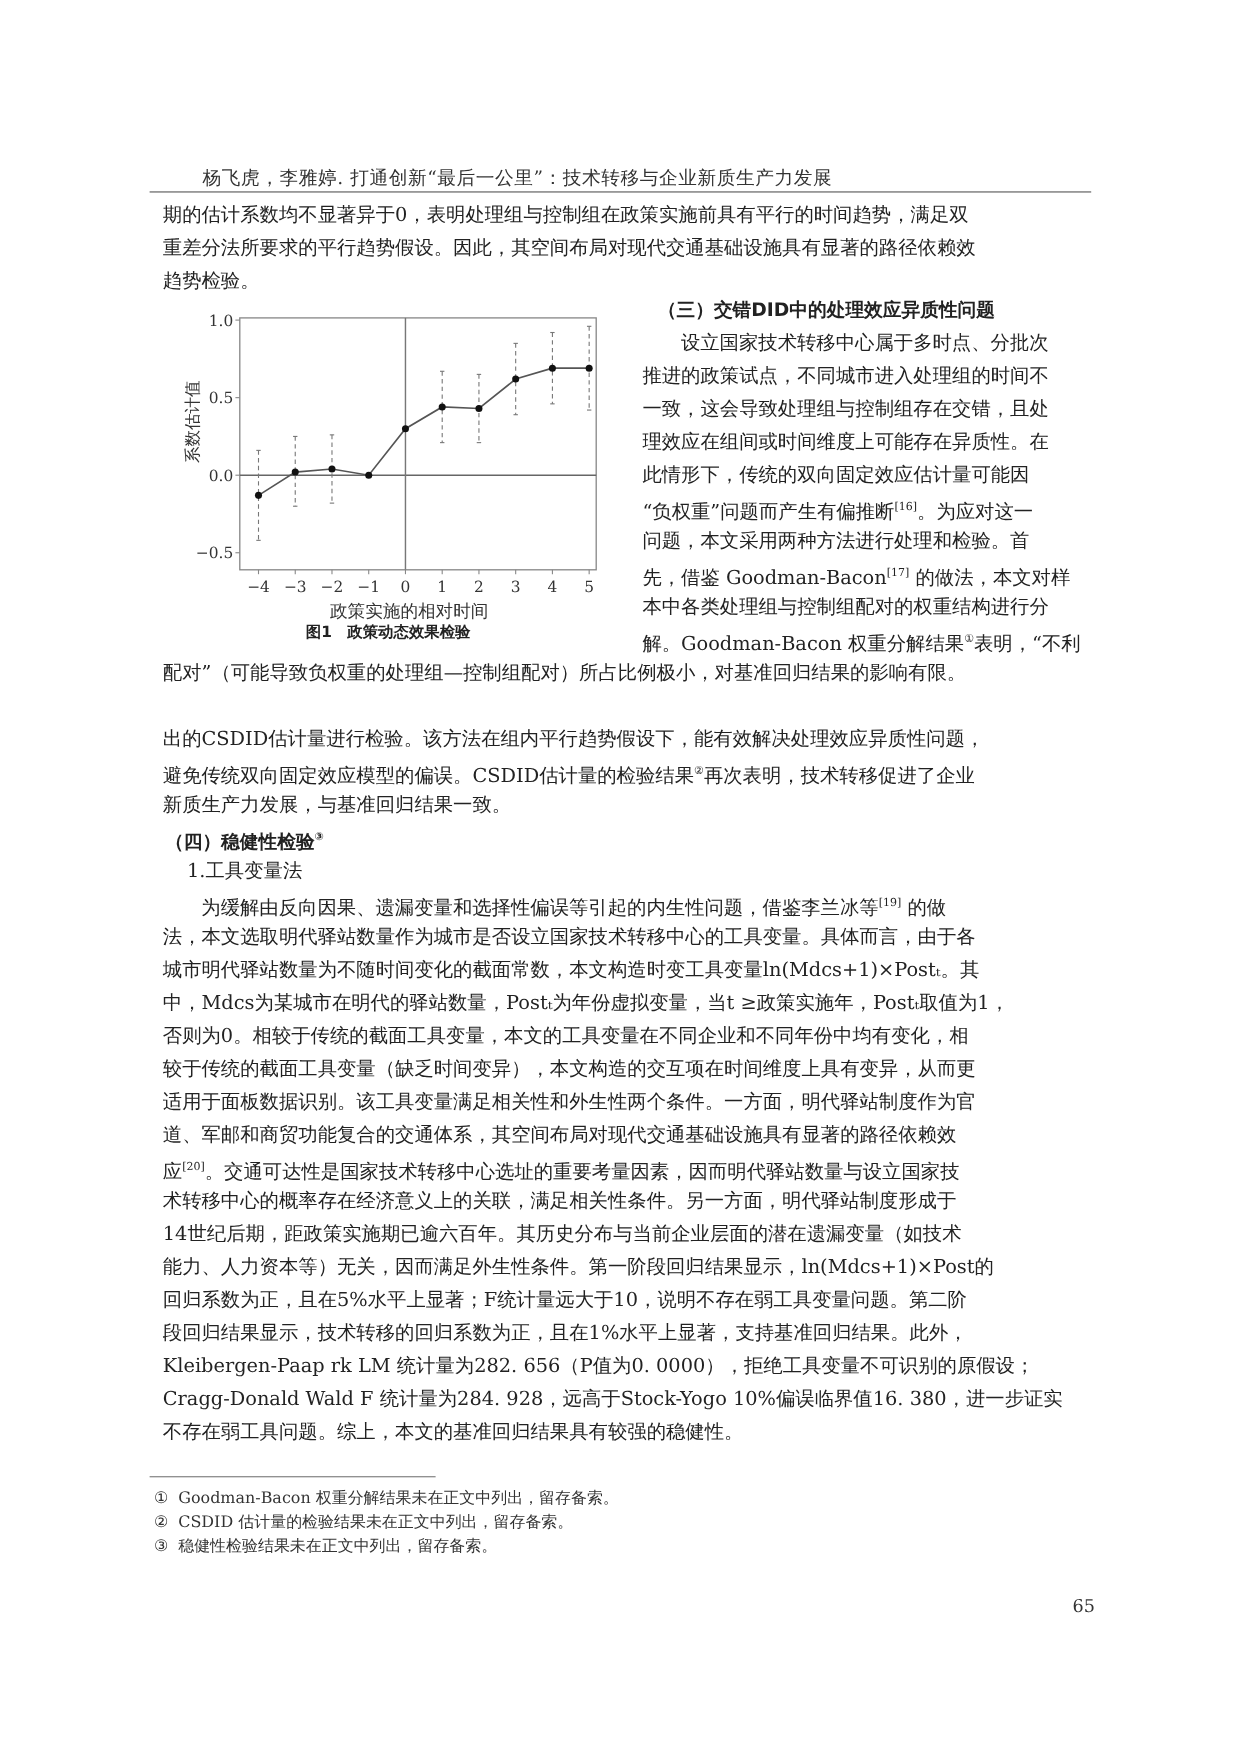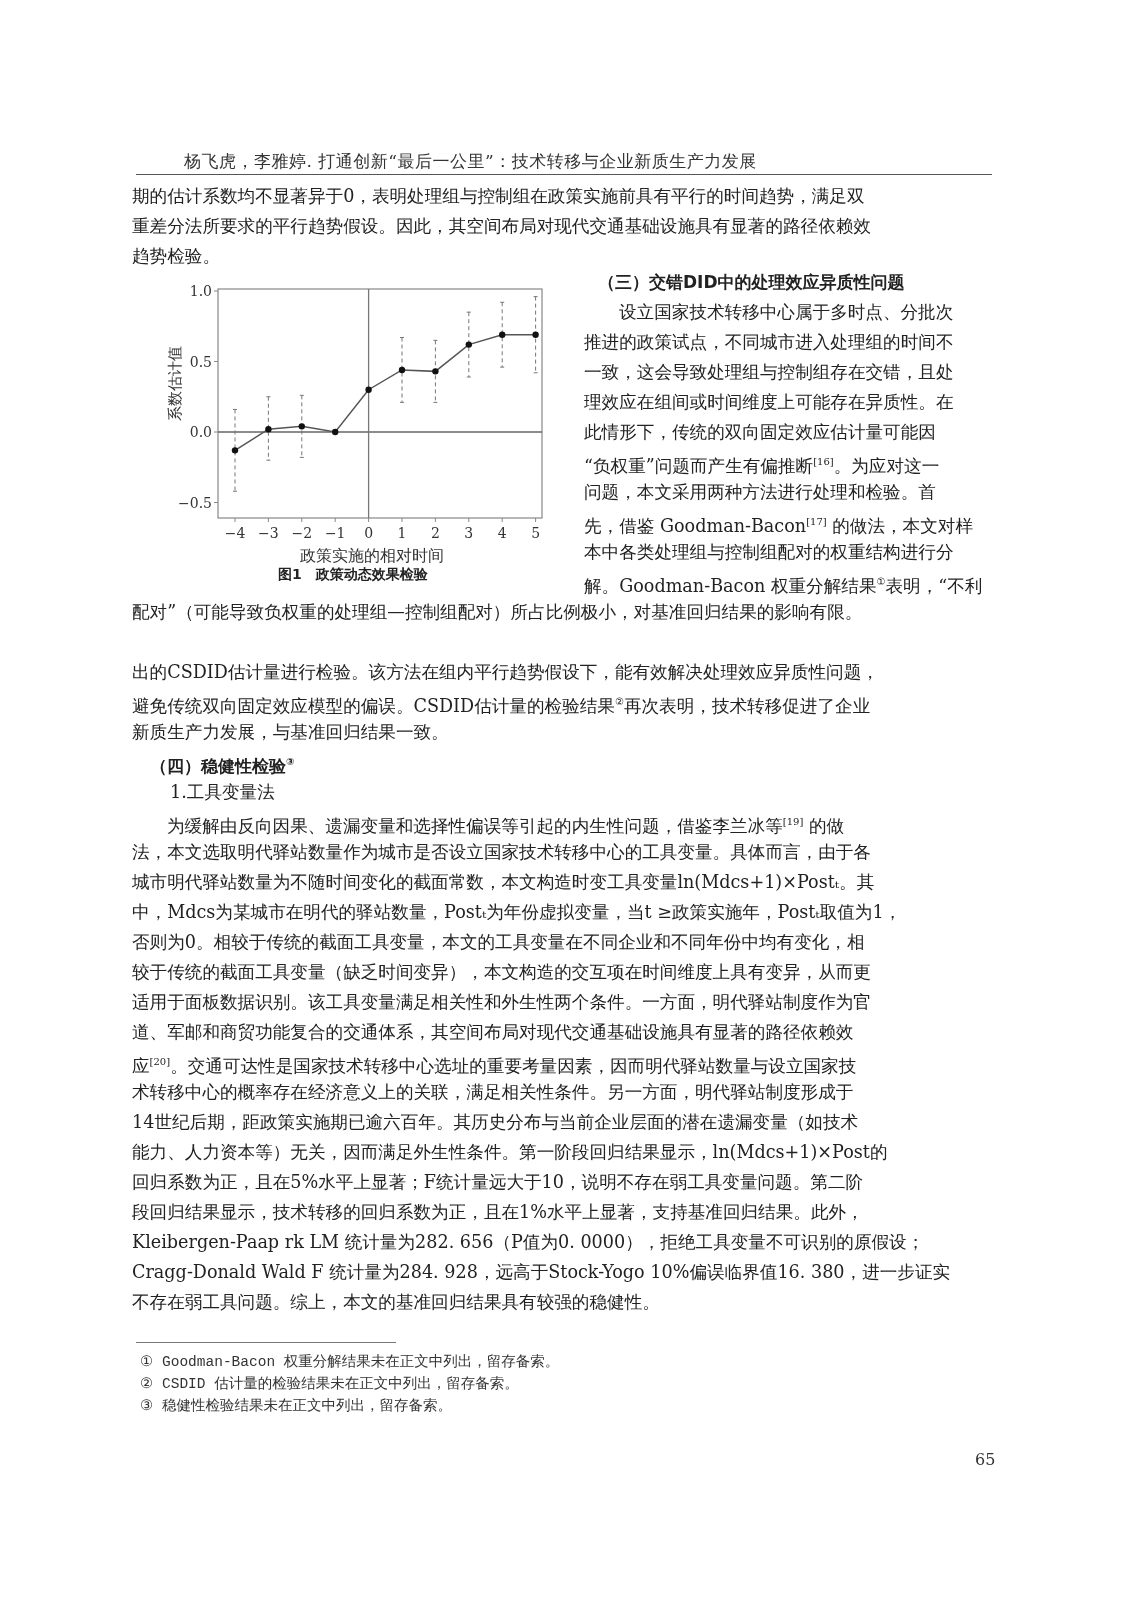--- a/index.html
+++ b/index.html
@@ -1,31 +1,31 @@
 <!DOCTYPE html>
 <html><head>
 <meta charset="utf-8">
 <style>
   html, body { margin: 0; padding: 0; background: #ffffff; }
   body { width: 1140px; height: 1600px; position: relative; overflow: hidden;
          font-family: "DejaVu Serif", "Liberation Serif", serif; color: #222; }
   .page { position: absolute; left: 0; top: 0; width: 1140px; height: 1600px; }
   .running-head { position: absolute; left: 136px; top: 150px; font-size: 17px; color: #333; letter-spacing: 0.5px; margin-left: 48px; }
   .head-rule { position: absolute; left: 136px; top: 174px; width: 856px; height: 1px; background: #555; }
-  .line { position: absolute; left: 132px; width: 856px; font-size: 17.6px; line-height: 20px; white-space: nowrap; color: #222; text-align: justify; }
+  .line { position: absolute; left: 148px; width: 856px; font-size: 17.6px; line-height: 20px; white-space: nowrap; color: #222; text-align: justify; }
   .line.short { width: auto; }
   .rcol { left: 584px; width: 408px; }
   .indent { padding-left: 35px; }
   .sec-title { font-family: "DejaVu Sans", "Liberation Sans", sans-serif; font-weight: bold; font-size: 17px; }
   .sup { font-size: 10px; vertical-align: super; }
   .chart-wrap { position: absolute; left: 150px; top: 280px; width: 420px; height: 320px; }
   .fig-xlabel { position: absolute; left: 300px; top: 546px; font-size: 16px; color: #333; }
   .fig-caption { position: absolute; left: 278px; top: 566px; font-size: 14px; font-weight: bold; font-family: "DejaVu Sans", "Liberation Sans", sans-serif; color: #222; }
   .fn-rule { position: absolute; left: 136px; top: 1342px; width: 260px; height: 1px; background: #777; }
-  .fn { position: absolute; left: 140px; font-size: 14.5px; color: #333; white-space: nowrap; font-family: Liberation Mono, monospace; }
+  .fn { position: absolute; left: 140px; font-size: 14.5px; color: #333; white-space: nowrap; }
   .fn .mark { display: inline-block; width: 22px; }
   .page-num { position: absolute; left: 975px; top: 1422px; font-size: 16px; color: #333; margin-top: 28px; }
 </style>
 </head>
 <body>
 
 <div class="page">
 
   <div class="running-head">杨飞虎，李雅婷. 打通创新“最后一公里”：技术转移与企业新质生产力发展</div>
   <div class="head-rule"></div>

